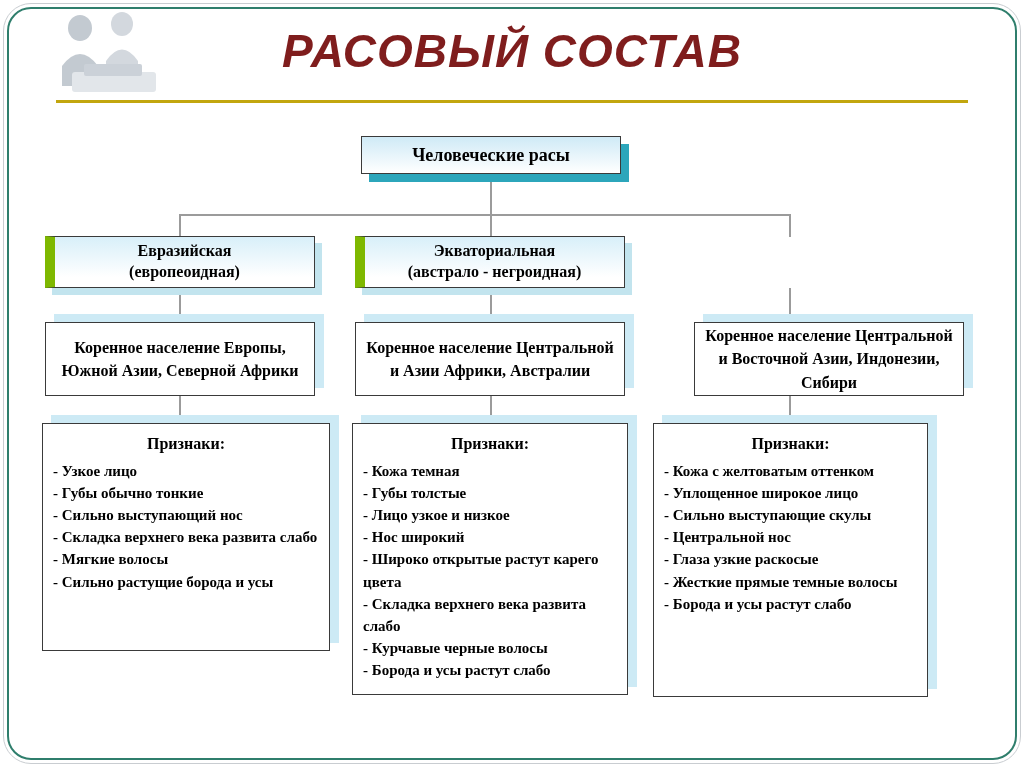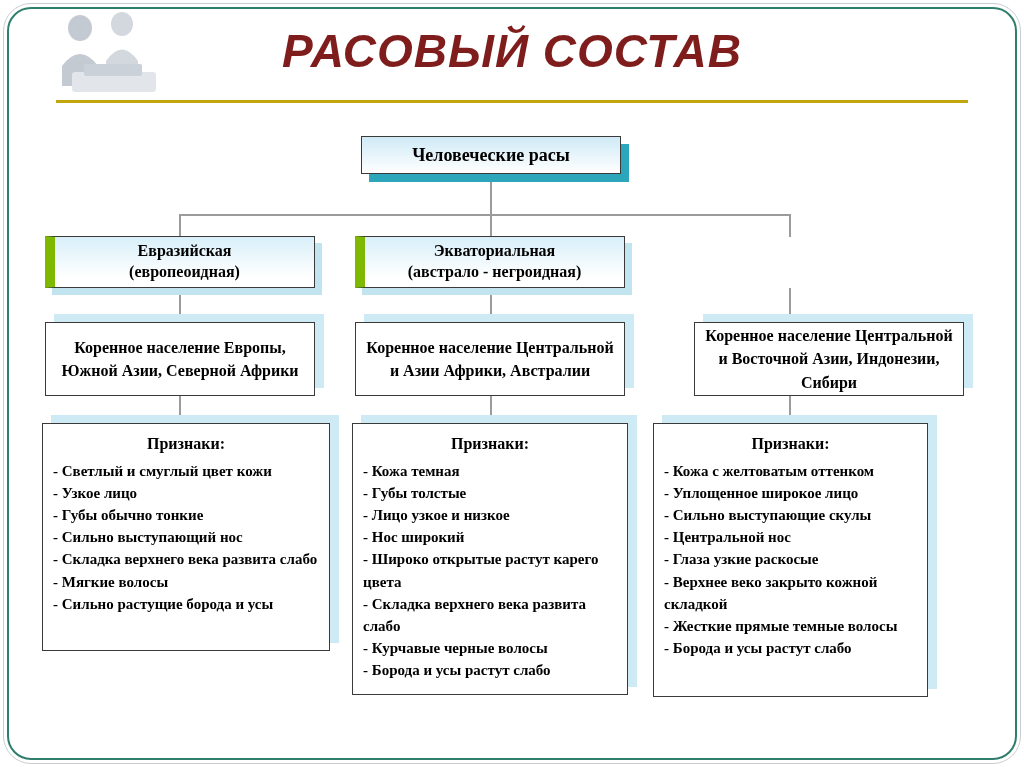--- a/index.html
+++ b/index.html
@@ -85,21 +85,20 @@
   </div>
 
   <div class="node race-box race-c1">
     <div>Евразийская</div>
     <div>(европеоидная)</div>
   </div>
   <div class="node region-box region-c1">Коренное население Европы, Южной Азии, Северной Африки</div>
   <div class="node features-box feat-c1">
     <div class="feat-title">Признаки:</div>
     <div class="feat-list">
-        <div class="feature-item">- Светлый и смуглый цвет кожи</div>
         <div class="feature-item">- Узкое лицо</div>
         <div class="feature-item">- Губы обычно тонкие</div>
         <div class="feature-item">- Сильно выступающий нос</div>
         <div class="feature-item">- Складка верхнего века развита слабо</div>
         <div class="feature-item">- Мягкие волосы</div>
         <div class="feature-item">- Сильно растущие борода и усы</div>
       </div>
   </div>
 
   <div class="node race-box race-c2">
@@ -123,19 +122,18 @@
 
   <div class="node region-box region-c3">Коренное население Центральной и Восточной Азии, Индонезии, Сибири</div>
   <div class="node features-box feat-c3">
     <div class="feat-title">Признаки:</div>
     <div class="feat-list">
         <div class="feature-item">- Кожа с желтоватым оттенком</div>
         <div class="feature-item">- Уплощенное широкое лицо</div>
         <div class="feature-item">- Сильно выступающие скулы</div>
         <div class="feature-item">- Центральной нос</div>
         <div class="feature-item">- Глаза узкие раскосые</div>
-        <div class="feature-item">- Верхнее веко закрыто кожной складкой</div>
         <div class="feature-item">- Жесткие прямые темные волосы</div>
         <div class="feature-item">- Борода и усы растут слабо</div>
       </div>
   </div>
 
 </div>
 
 </body></html>

